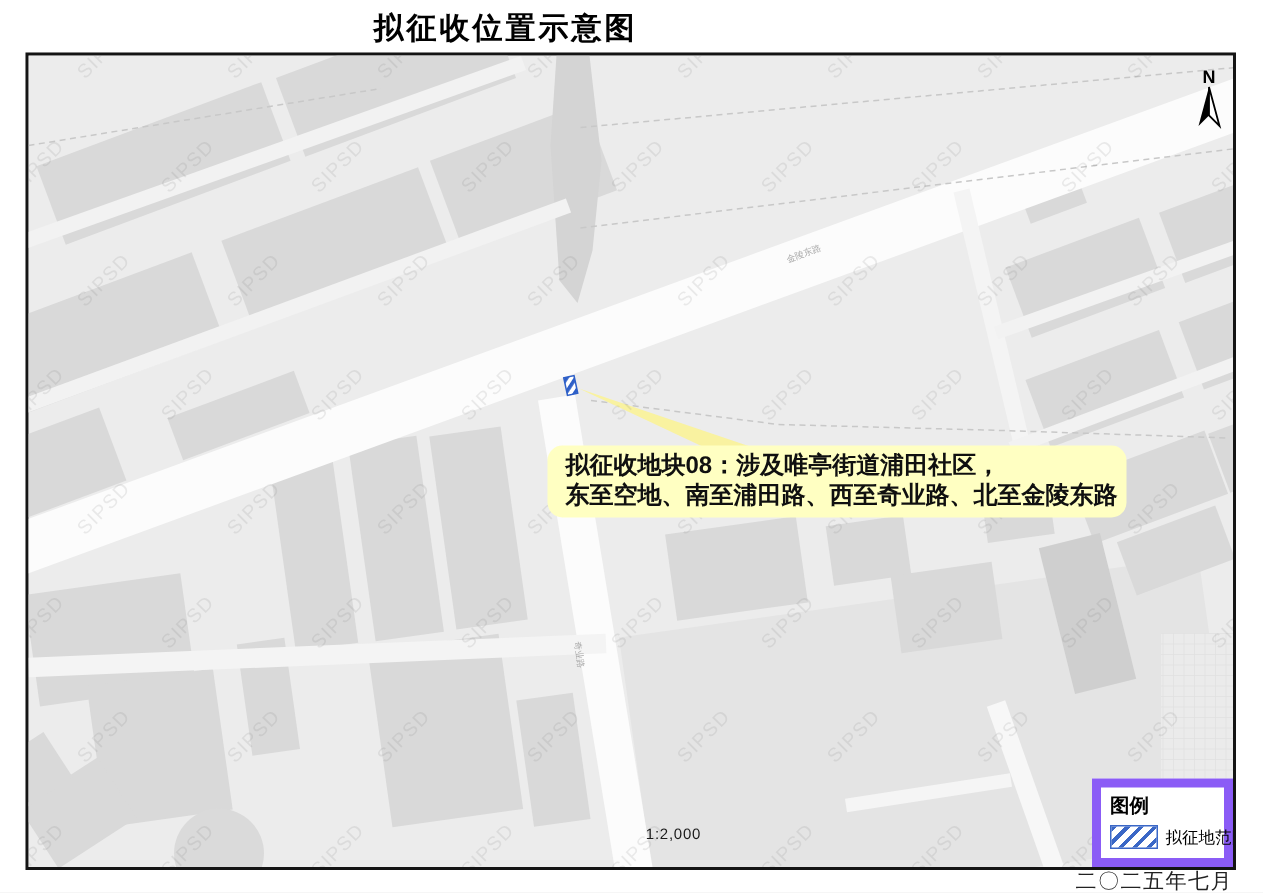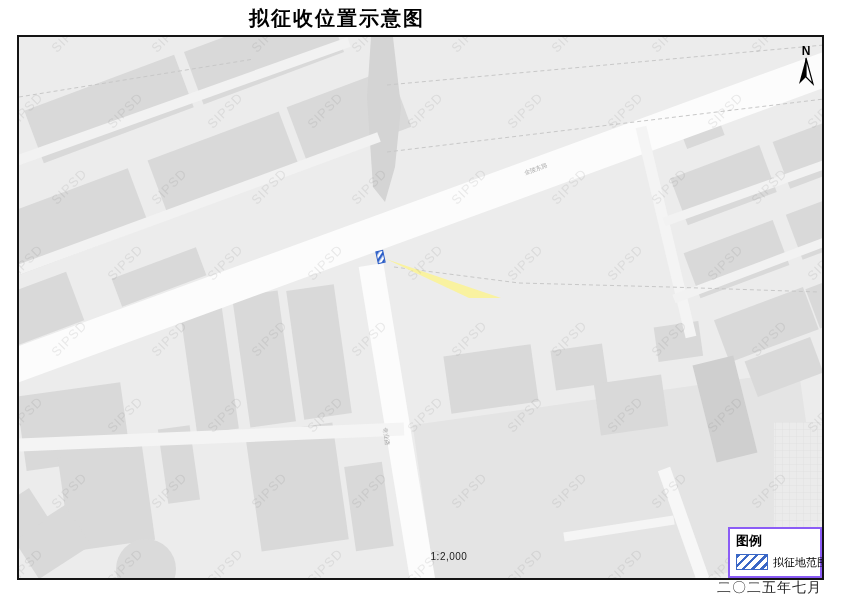--- a/index.html
+++ b/index.html
@@ -32,21 +32,21 @@
     font-size:16px;font-weight:700;color:#101010;line-height:1.28;white-space:nowrap;
   }
   .north{position:absolute;left:772px;top:8px;width:30px;text-align:center;color:#000;}
   .north .n-label{font-size:12px;font-weight:700;display:block;line-height:12px;}
   .scale-label{
     position:absolute;left:385px;top:514px;width:90px;text-align:center;
     font-size:10px;color:#1a1a1a;letter-spacing:0.5px;
   }
   .legend{
     position:absolute;right:0;bottom:0;width:94px;box-sizing:border-box;
-    border:2px solid #8b5cf6;background:#ffffff;padding:3px 6px 6px 6px;
+    border:6px solid #8b5cf6;background:#ffffff;padding:3px 6px 6px 6px;
   }
   .legend-title{font-family:"Liberation Serif",serif;font-size:13px;font-weight:700;color:#000;}
   .legend-item{display:flex;align-items:center;margin-top:4px;}
   .legend-swatch{
     width:32px;height:16px;box-sizing:border-box;border:1px solid #3a67c6;
     background:repeating-linear-gradient(135deg,#3a67c6 0px,#3a67c6 2.5px,#ffffff 2.5px,#ffffff 6.5px);
     flex:0 0 auto;
   }
   .legend-item-label{
     font-family:"Liberation Serif",serif;font-size:11px;color:#000;padding-left:5px;white-space:nowrap;
@@ -217,20 +217,24 @@
       <span style="left: 384px; top: 522px;">SIPSD</span>
       <span style="left: 484px; top: 522px;">SIPSD</span>
       <span style="left: 584px; top: 522px;">SIPSD</span>
       <span style="left: 684px; top: 522px;">SIPSD</span>
       <span style="left: 784px; top: 522px;">SIPSD</span>
     </div>
 
   <div class="road-label jinling">金陵东路</div>
   <div class="road-label qiye">奇业路</div>
 
+  <div class="callout-box">
+    <div>拟征收地块08：涉及唯亭街道浦田社区，</div>
+    <div>东至空地、南至浦田路、西至奇业路、北至金陵东路</div>
+  </div>
 
   <div class="north">
     <span class="n-label">N</span>
     <svg width="20" height="30" viewBox="0 0 20 30">
       <polygon points="10,1 3,27 10,20" fill="#000"></polygon>
       <polygon points="10,1 17,27 10,20" fill="#fff" stroke="#000" stroke-width="1.2"></polygon>
     </svg>
   </div>
 
   <div class="scale-label">1:2,000</div>

